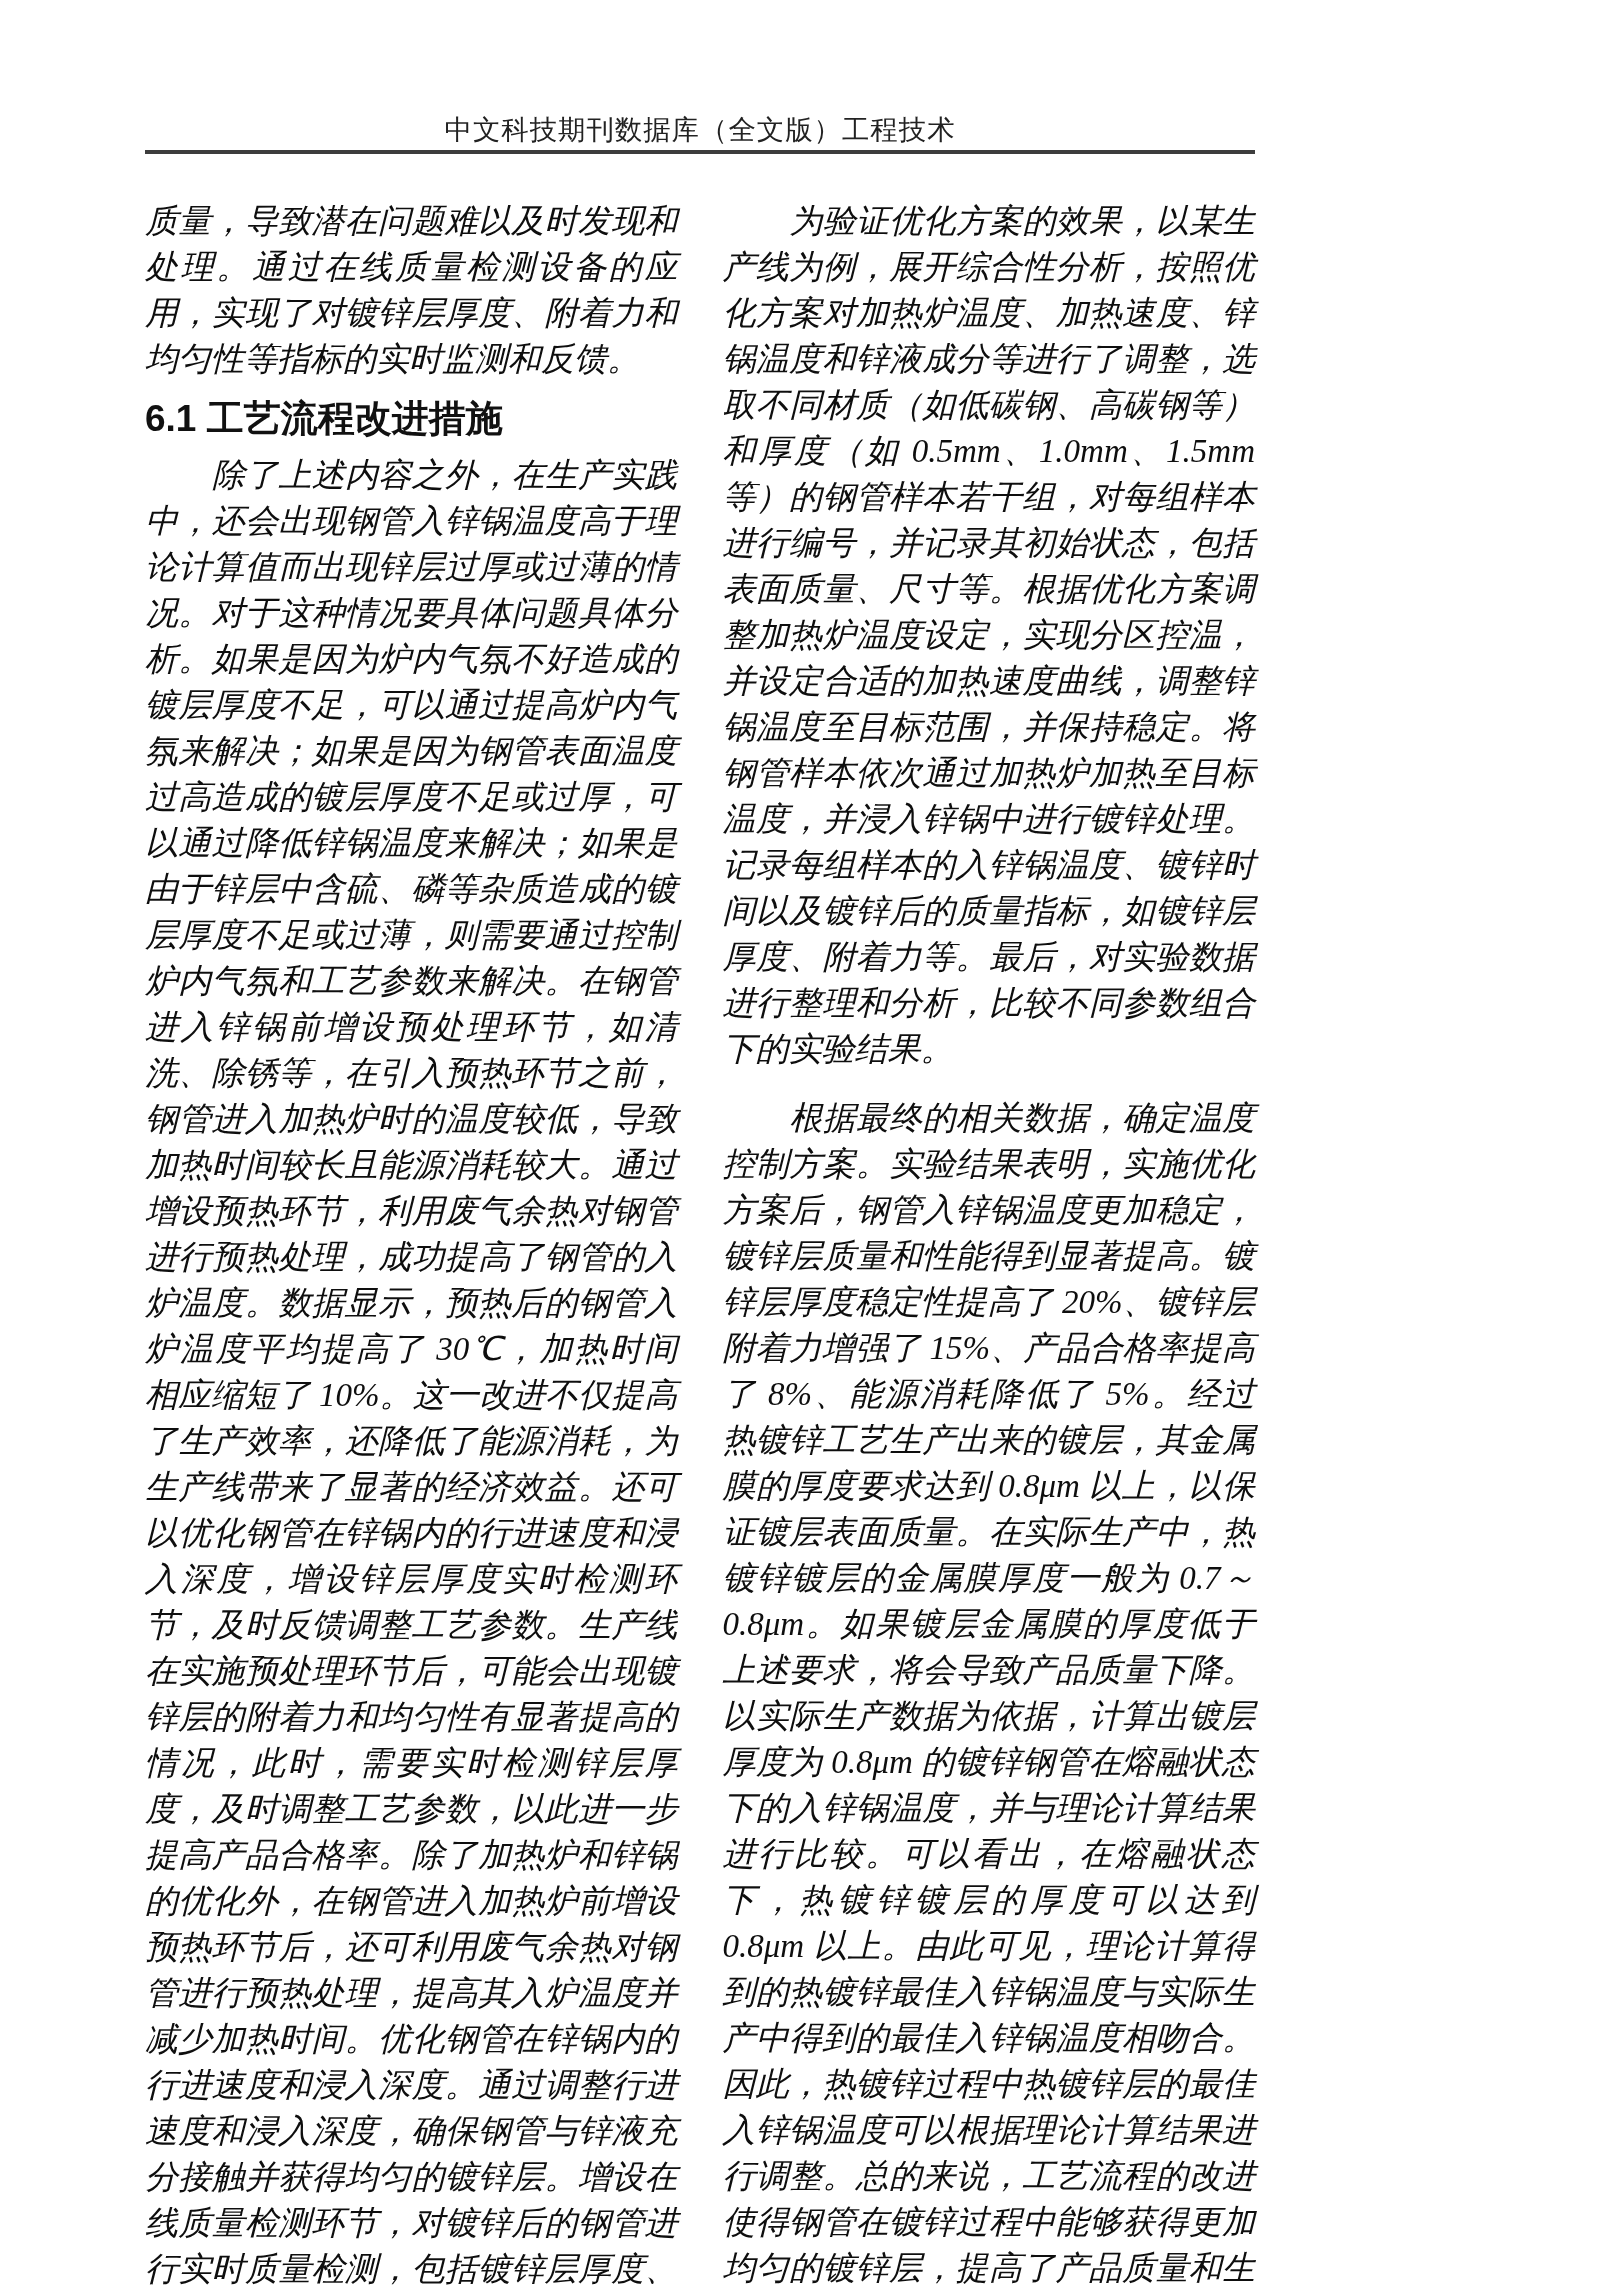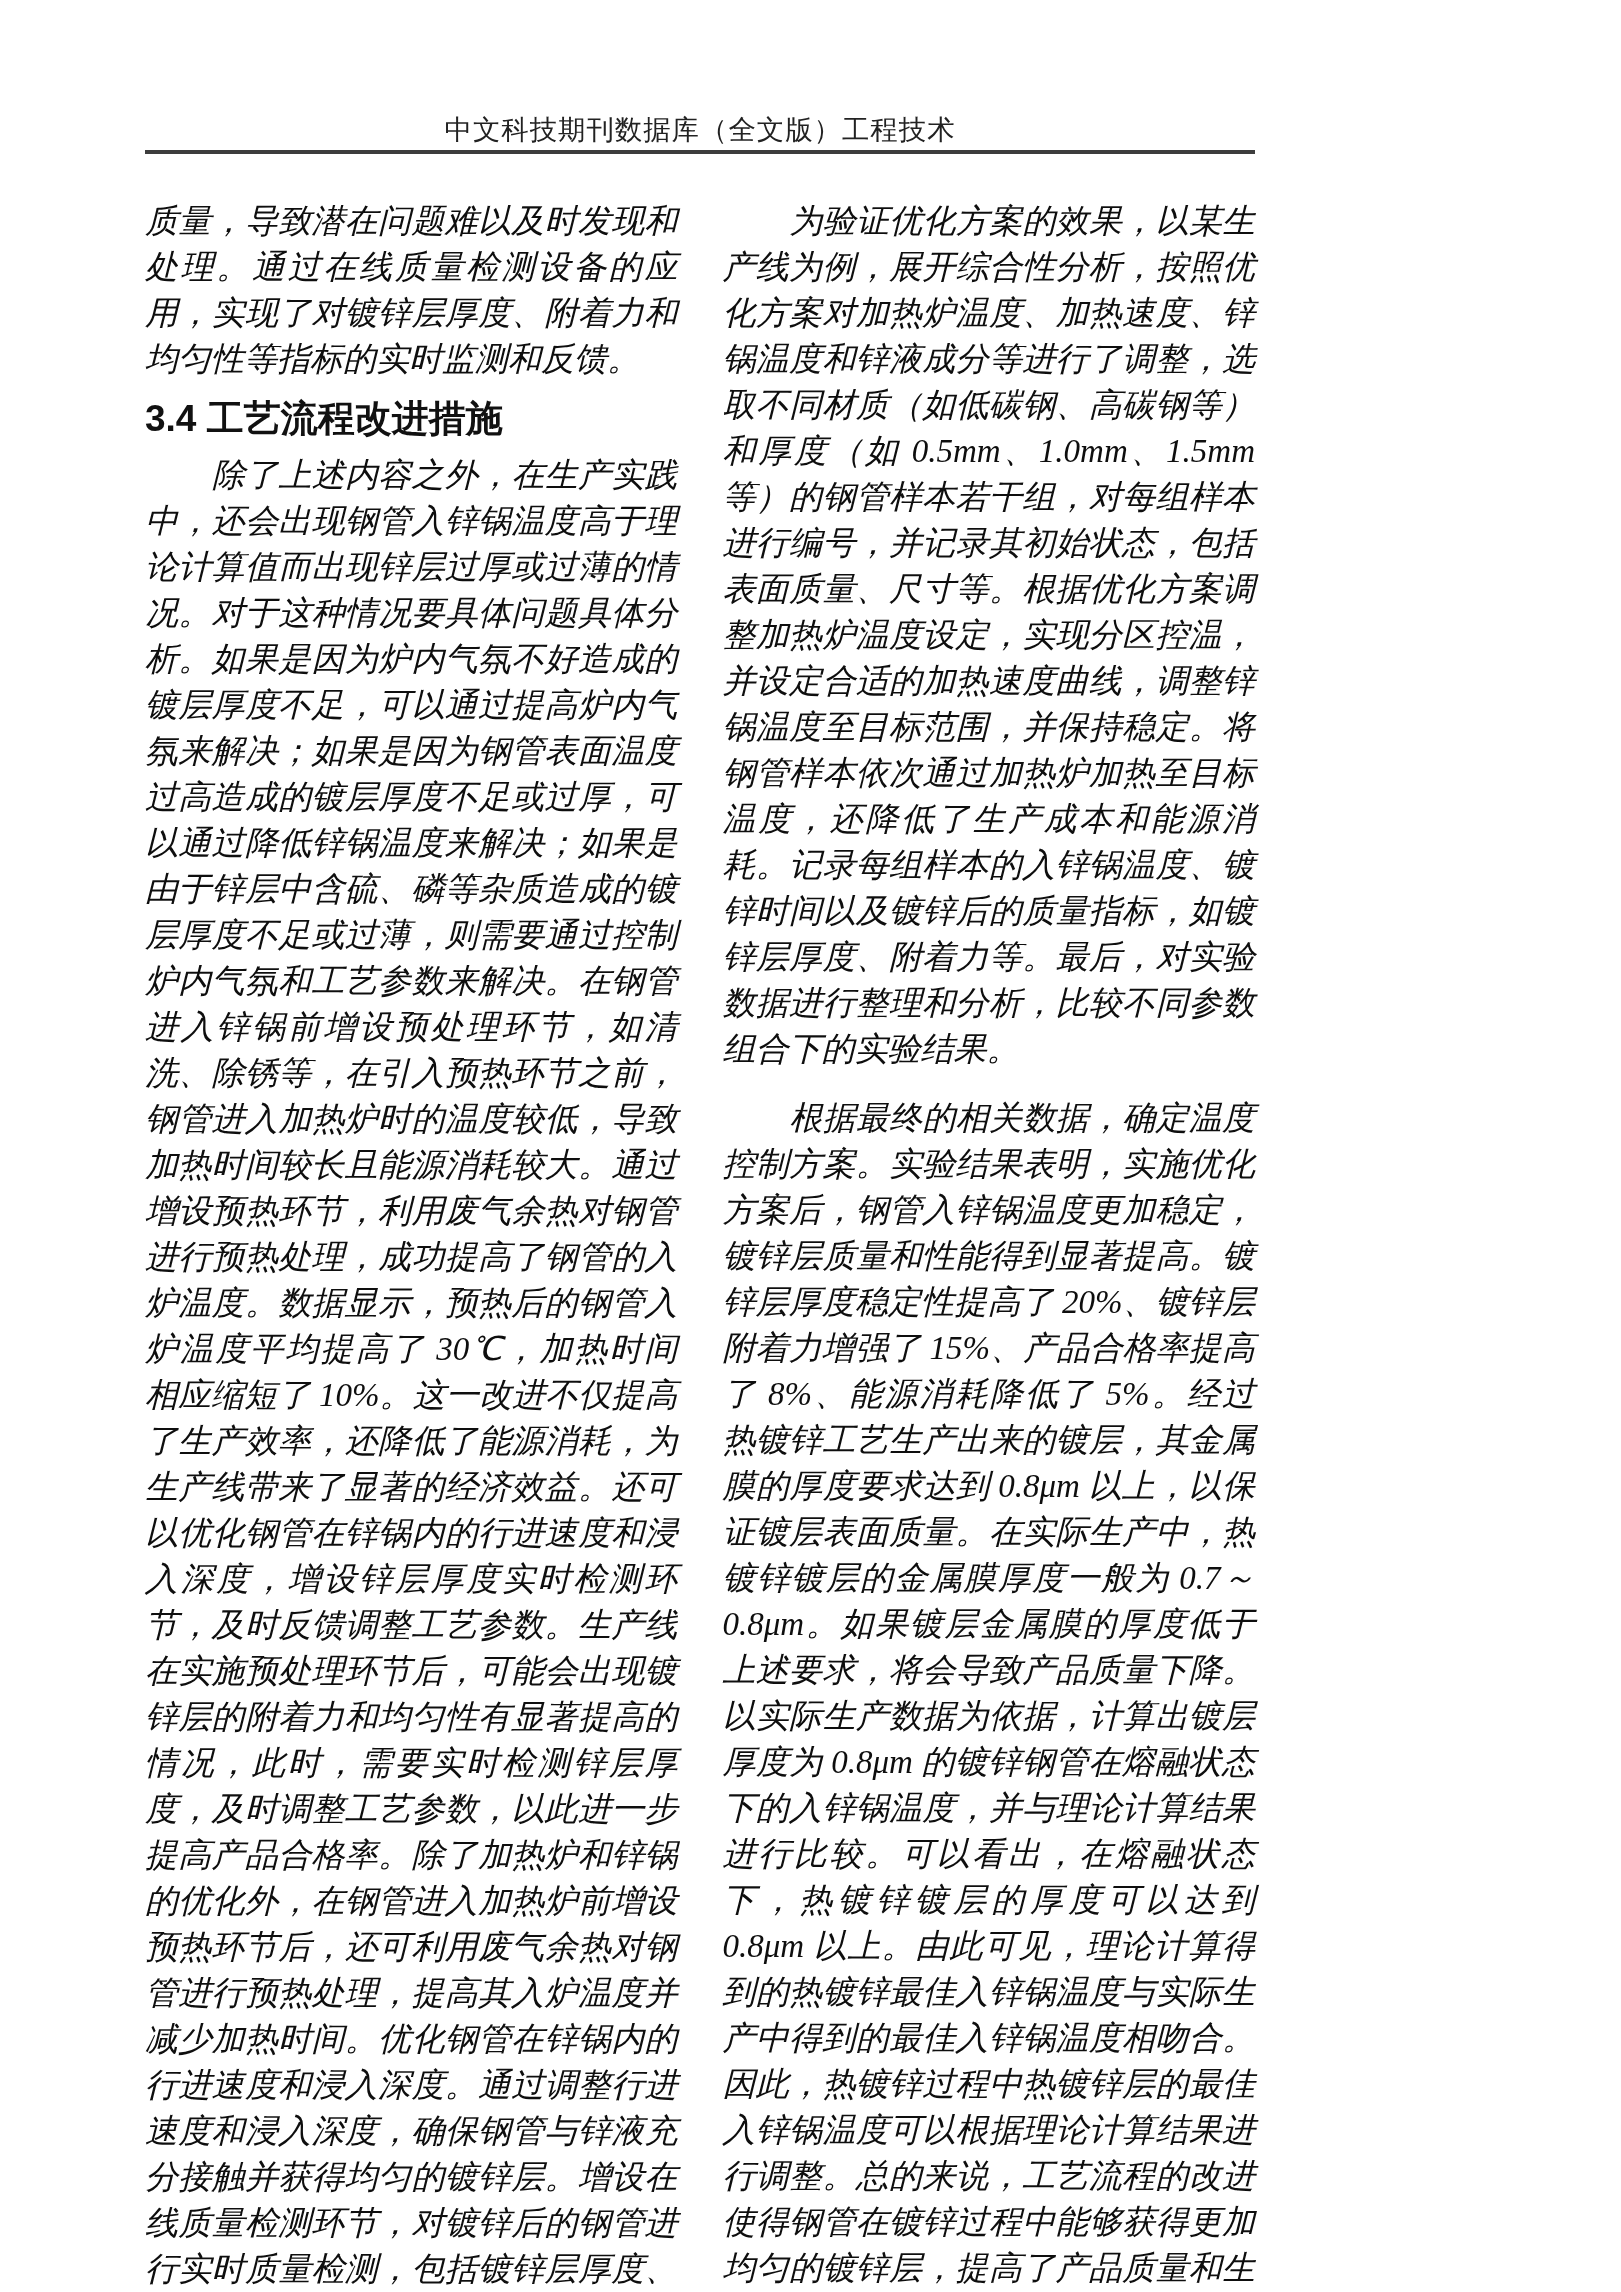--- a/index.html
+++ b/index.html
@@ -88,28 +88,28 @@
 
   <div class="header-title">中文科技期刊数据库（全文版）工程技术</div>
 
   <div class="header-rule"></div>
 
   <div class="columns">
 
     <div class="col">
       <p class="para">质量，导致潜在问题难以及时发现和处理。通过在线质量检测设备的应用，实现了对镀锌层厚度、附着力和均匀性等指标的实时监测和反馈。</p>
 
-      <div class="heading-sub">3.4 工艺流程改进措施</div>
+      <div class="heading-sub">6.1 工艺流程改进措施</div>
 
       <p class="para indent">除了上述内容之外，在生产实践中，还会出现钢管入锌锅温度高于理论计算值而出现锌层过厚或过薄的情况。对于这种情况要具体问题具体分析。如果是因为炉内气氛不好造成的镀层厚度不足，可以通过提高炉内气氛来解决；如果是因为钢管表面温度过高造成的镀层厚度不足或过厚，可以通过降低锌锅温度来解决；如果是由于锌层中含硫、磷等杂质造成的镀层厚度不足或过薄，则需要通过控制炉内气氛和工艺参数来解决。在钢管进入锌锅前增设预处理环节，如清洗、除锈等，在引入预热环节之前，钢管进入加热炉时的温度较低，导致加热时间较长且能源消耗较大。通过增设预热环节，利用废气余热对钢管进行预热处理，成功提高了钢管的入炉温度。数据显示，预热后的钢管入炉温度平均提高了 30℃，加热时间相应缩短了 10%。这一改进不仅提高了生产效率，还降低了能源消耗，为生产线带来了显著的经济效益。还可以优化钢管在锌锅内的行进速度和浸入深度，增设锌层厚度实时检测环节，及时反馈调整工艺参数。生产线在实施预处理环节后，可能会出现镀锌层的附着力和均匀性有显著提高的情况，此时，需要实时检测锌层厚度，及时调整工艺参数，以此进一步提高产品合格率。除了加热炉和锌锅的优化外，在钢管进入加热炉前增设预热环节后，还可利用废气余热对钢管进行预热处理，提高其入炉温度并减少加热时间。优化钢管在锌锅内的行进速度和浸入深度。通过调整行进速度和浸入深度，确保钢管与锌液充分接触并获得均匀的镀锌层。增设在线质量检测环节，对镀锌后的钢管进行实时质量检测，包括镀锌层厚度、附着力和均匀性等指标。通过及时反馈检测结果并调整工艺参数，实现生产过程的闭环控制。这一技术手段的落实，能够让生产效率和产品质量得到了显著提升。不仅加热时间缩短了10%，优化后的行进速度和浸入深度使得镀锌层厚度更加均匀，不合格品率降低了 50%。在线质量检测环节确保了产品质量的稳定性和可追溯性，提高了客户满意度。</p>
 
     </div>
 
     <div class="col">
-      <p class="para indent">为验证优化方案的效果，以某生产线为例，展开综合性分析，按照优化方案对加热炉温度、加热速度、锌锅温度和锌液成分等进行了调整，选取不同材质（如低碳钢、高碳钢等）和厚度（如 0.5mm、1.0mm、1.5mm等）的钢管样本若干组，对每组样本进行编号，并记录其初始状态，包括表面质量、尺寸等。根据优化方案调整加热炉温度设定，实现分区控温，并设定合适的加热速度曲线，调整锌锅温度至目标范围，并保持稳定。将钢管样本依次通过加热炉加热至目标温度，还降低了生产成本和能源消耗。记录每组样本的入锌锅温度、镀锌时间以及镀锌后的质量指标，如镀锌层厚度、附着力等。最后，对实验数据进行整理和分析，比较不同参数组合下的实验结果。</p>
+      <p class="para indent">为验证优化方案的效果，以某生产线为例，展开综合性分析，按照优化方案对加热炉温度、加热速度、锌锅温度和锌液成分等进行了调整，选取不同材质（如低碳钢、高碳钢等）和厚度（如 0.5mm、1.0mm、1.5mm等）的钢管样本若干组，对每组样本进行编号，并记录其初始状态，包括表面质量、尺寸等。根据优化方案调整加热炉温度设定，实现分区控温，并设定合适的加热速度曲线，调整锌锅温度至目标范围，并保持稳定。将钢管样本依次通过加热炉加热至目标温度，并浸入锌锅中进行镀锌处理。记录每组样本的入锌锅温度、镀锌时间以及镀锌后的质量指标，如镀锌层厚度、附着力等。最后，对实验数据进行整理和分析，比较不同参数组合下的实验结果。</p>
 
       <p class="para indent">根据最终的相关数据，确定温度控制方案。实验结果表明，实施优化方案后，钢管入锌锅温度更加稳定，镀锌层质量和性能得到显著提高。镀锌层厚度稳定性提高了 20%、镀锌层附着力增强了 15%、产品合格率提高了 8%、能源消耗降低了 5%。经过热镀锌工艺生产出来的镀层，其金属膜的厚度要求达到 0.8μm 以上，以保证镀层表面质量。在实际生产中，热镀锌镀层的金属膜厚度一般为 0.7～0.8μm。如果镀层金属膜的厚度低于上述要求，将会导致产品质量下降。以实际生产数据为依据，计算出镀层厚度为 0.8μm 的镀锌钢管在熔融状态下的入锌锅温度，并与理论计算结果进行比较。可以看出，在熔融状态下，热镀锌镀层的厚度可以达到 0.8μm 以上。由此可见，理论计算得到的热镀锌最佳入锌锅温度与实际生产中得到的最佳入锌锅温度相吻合。因此，热镀锌过程中热镀锌层的最佳入锌锅温度可以根据理论计算结果进行调整。总的来说，工艺流程的改进使得钢管在镀锌过程中能够获得更加均匀的镀锌层，提高了产品质量和生产效率。此外，工艺流程的改进使得钢管在镀锌过程中能够获得更加均匀的镀锌层，提高了产品质量和生产效率。</p>
 
 
       <p class="para indent">综上所述，通过对热镀锌工艺中钢管入锌锅温度的影响因素进行分析，提出了针对性的优化方案，从实际实验结果数据来看，实施优化方案后，不仅提高了产品质量和生产效率，还降低了生产成本和能源消耗，为企业创造了更大的经济效益。随着科技的不断进步和环保要求的日益严格，热镀锌工艺将面临更多</p>
     </div>
 
   </div>
 
   <div class="page-number">- 11 -</div>

